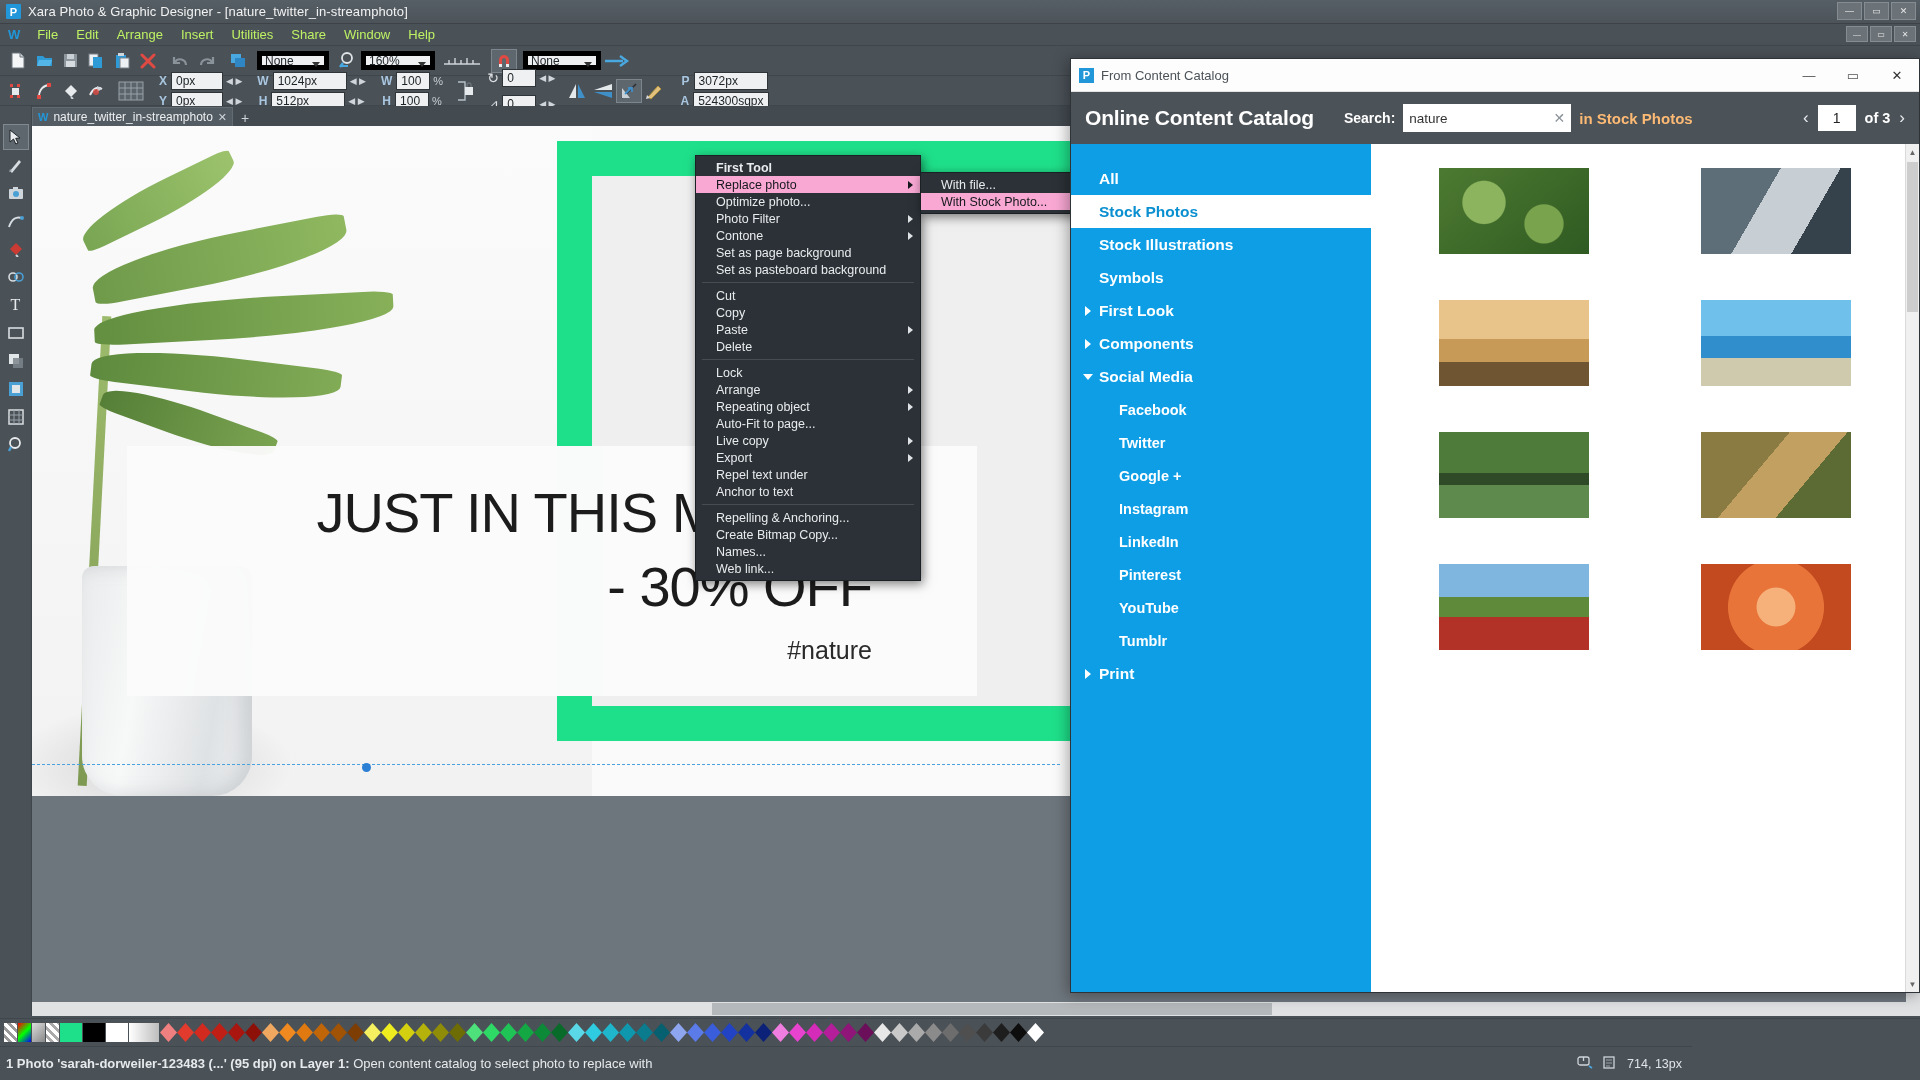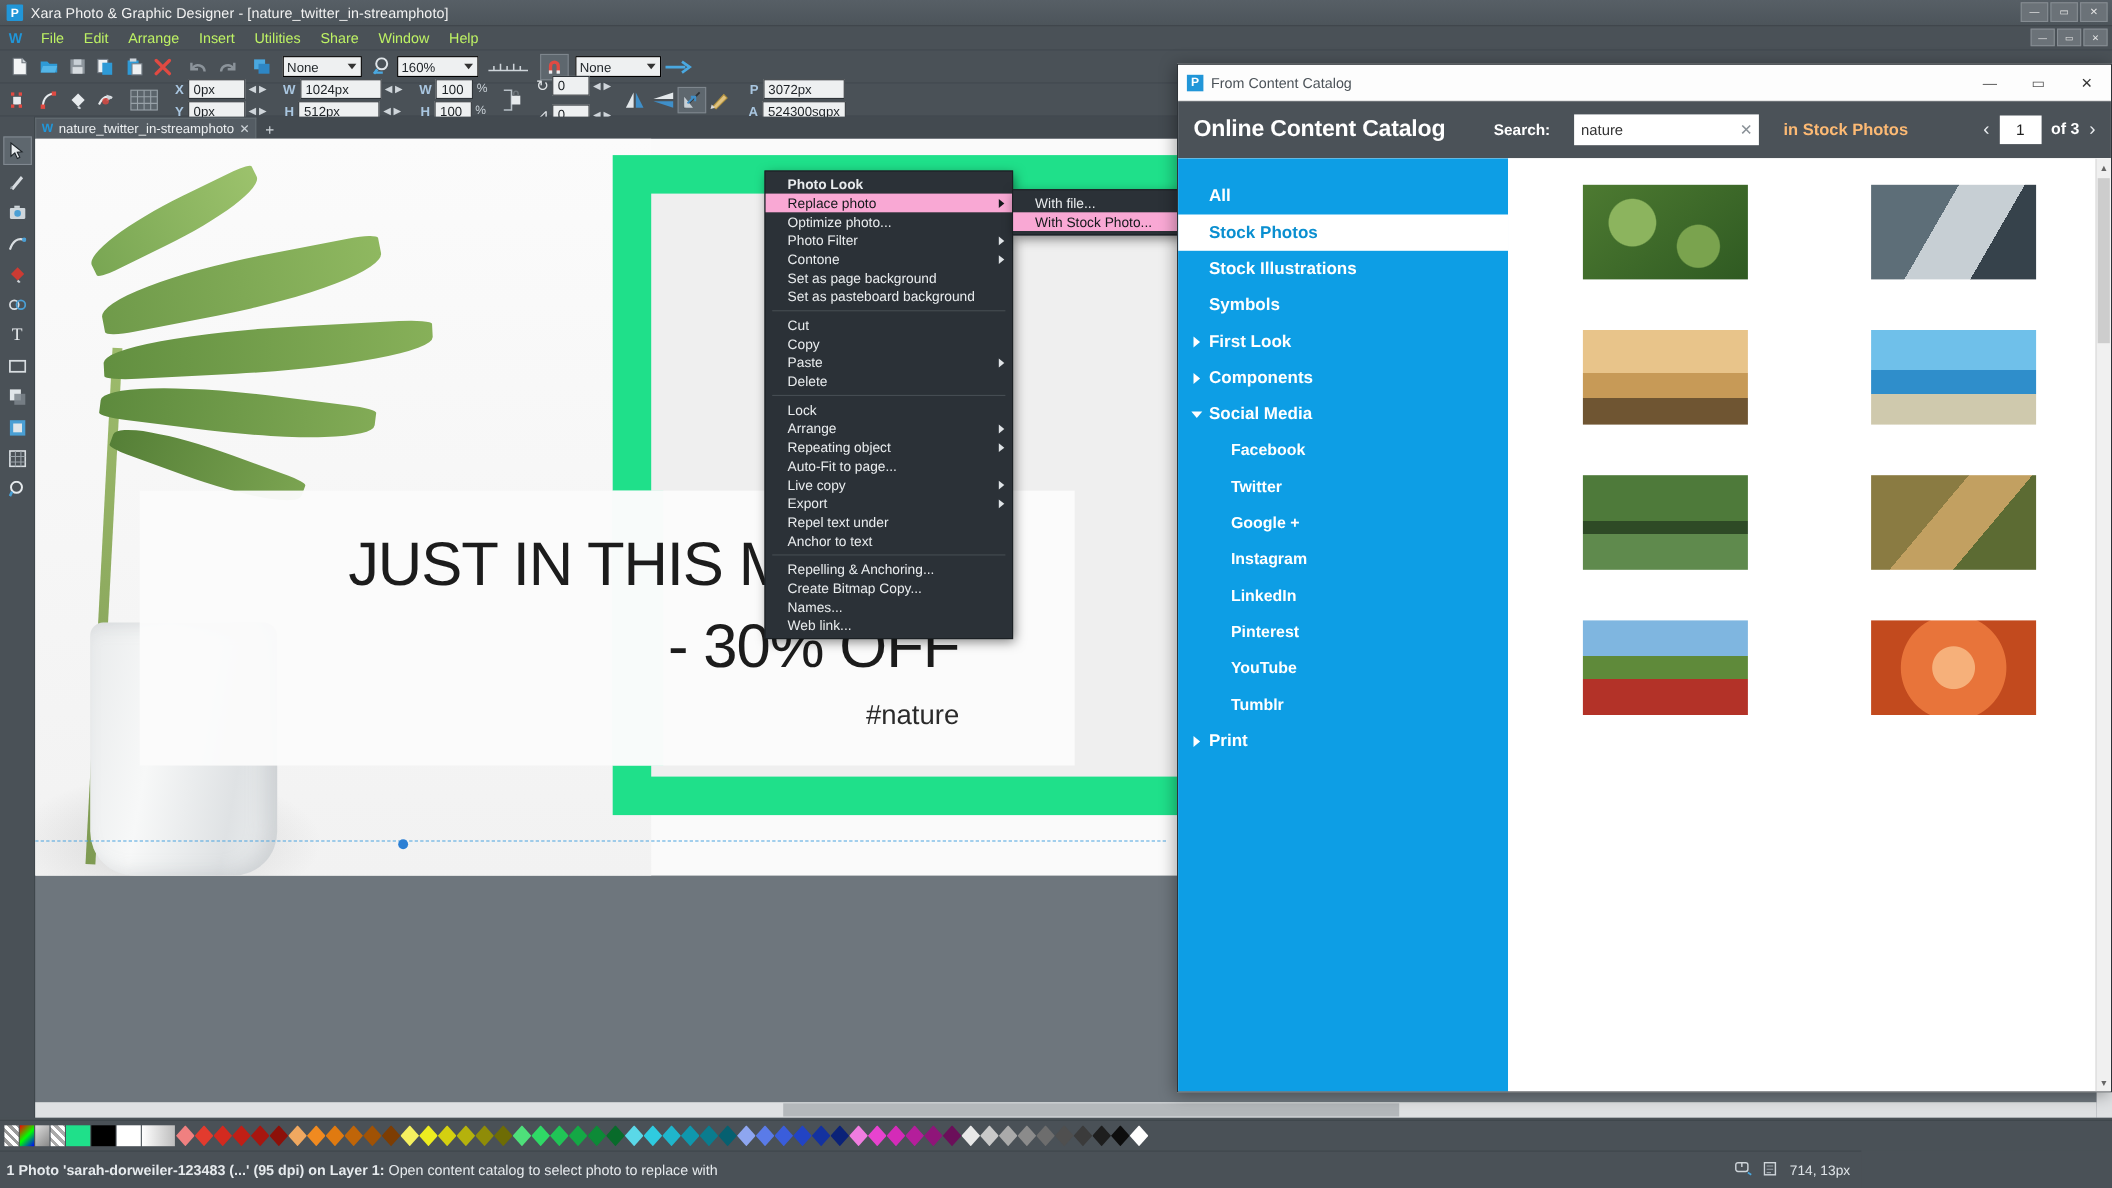--- a/index.html
+++ b/index.html
@@ -52,21 +52,21 @@
   }
   .tb1 { top:46px; height:30px; }
   .tb2 { top:76px; height:30px; }
   .tgroup { display:flex; align-items:center; height:100%; padding:0 3px; }
   .ticon {
     width:26px;height:24px; display:flex;align-items:center;justify-content:center;
     font-size:14px; color:#dfe3e6;
   }
   .ticon svg { display:block; }
   .combo {
-    height:19px; background:#eef0f1; color:#23282c; border:1px solid #000000;
+    height:19px; background:#eef0f1; color:#23282c; border:5px solid #000000;
     display:flex;align-items:center; padding:0 3px; font-size:12px; min-width:64px;
     position:relative;
   }
   .combo .caret { position:absolute; right:4px; top:6px; border-left:4px solid transparent;border-right:4px solid transparent;border-top:5px solid #333; }
   .combo.wide { width:72px; }
   .zoomcombo { width:74px; }
   .fieldlabel { color:#a9c6e0; font-size:12px; padding:0 4px 0 6px; font-weight:bold; }
   .numfield {
     height:18px; background:#eef0f1; color:#1d2226; border:1px solid #2f3439;
     font-size:12px; padding:1px 4px; min-width:52px; display:flex;align-items:center;
@@ -175,21 +175,21 @@
   }
   .dlg-title .logo {
     width:15px;height:15px;background:#2196d8;color:#fff;font-size:11px;font-weight:bold;
     display:flex;align-items:center;justify-content:center;
   }
   .dlg-title .t { font-size:13px; color:#4b5258; }
   .dlg-wbtns { margin-left:auto; display:flex; }
   .dlg-wbtn { width:44px; height:32px; display:flex;align-items:center;justify-content:center; color:#555; font-size:13px; }
   .dlg-wbtn.close { color:#333; }
   .dlg-head {
-    height:52px; background:#4b5258; display:flex; align-items:center; padding:16px 14px; gap:22px;
+    height:52px; background:#4b5258; display:flex; align-items:center; padding:16px 14px; gap:8px;
   }
   .dlg-head h1 { font-size:21px; color:#fff; font-weight:bold; letter-spacing:-.2px; }
   .searchlabel { color:#fff; font-size:14px; font-weight:bold; margin-left:22px;}
   .searchbox {
     width:168px; height:28px; background:#fff; display:flex; align-items:center;
     padding:0 6px; position:relative;
   }
   .searchbox .val { font-size:13.5px; color:#333; }
   .searchbox .clear { position:absolute; right:6px; color:#8b9298; font-size:14px; }
   .instock { color:#fdba74; font-size:15px; font-weight:bold; }
@@ -628,21 +628,21 @@
 
   <div class="vscroll">
     <div class="sb-thumb" style="left:1px;top:20px;width:12px;height:420px;"></div>
   </div>
   <div class="hscroll">
     <div class="sb-thumb" style="left:680px;top:1px;width:560px;height:12px;"></div>
   </div>
 
   <div class="ctxmenu">
     <div>
-      <div class="ctxitem bold">Photo Look</div>
+      <div class="ctxitem bold">First Tool</div>
       <div class="ctxitem hl">
         <span>Replace photo</span>
         <span class="arrow"></span>
       </div>
       <div class="ctxitem">Optimize photo...</div>
       <div class="ctxitem">
         <span>Photo Filter</span>
         <span class="arrow"></span>
       </div>
       <div class="ctxitem">

